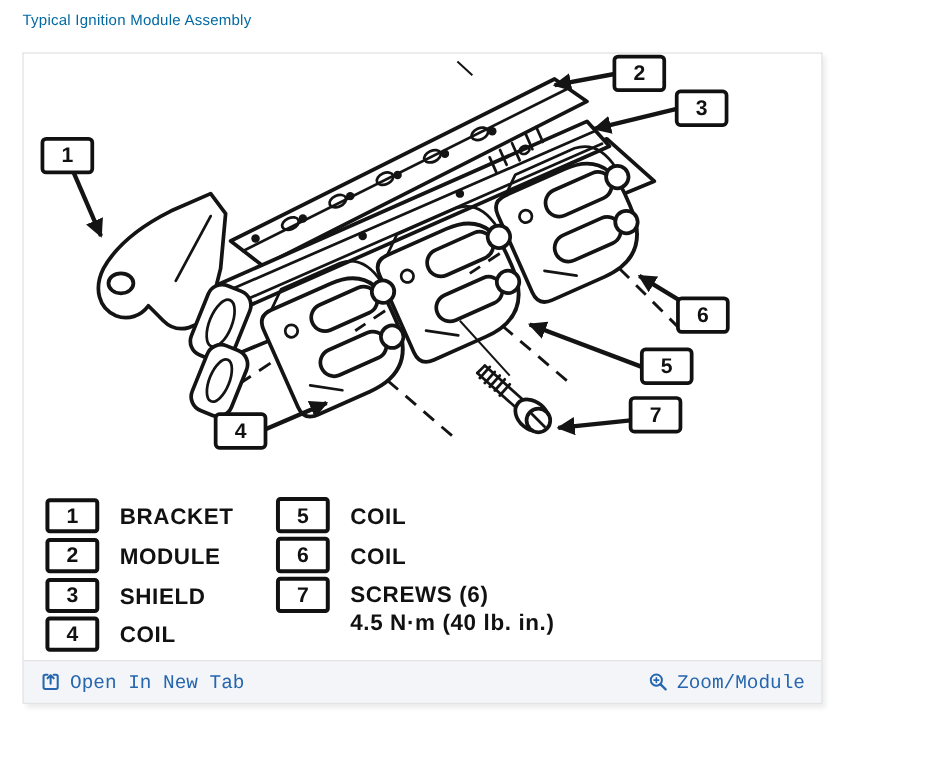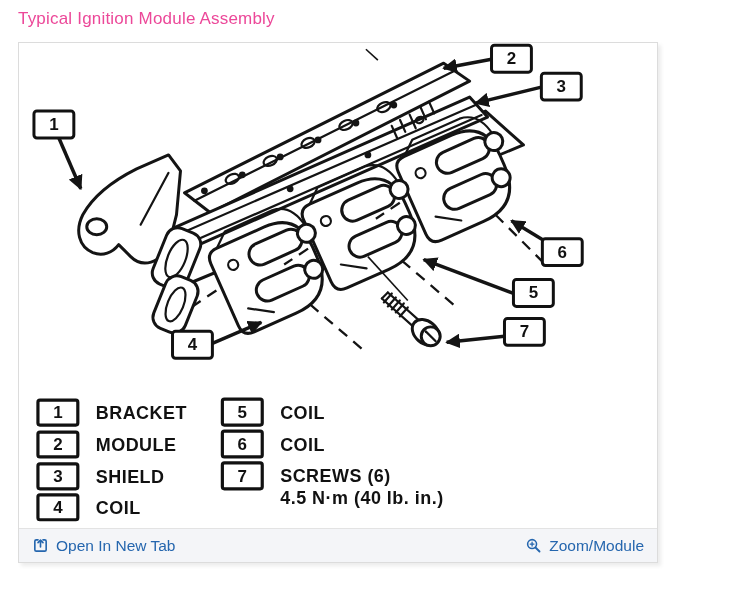--- a/index.html
+++ b/index.html
@@ -1,35 +1,36 @@
 <!DOCTYPE html>
 <html><head>
 <meta charset="utf-8">
 <style>
   html,body{margin:0;padding:0;background:#fff;}
   body{width:753px;height:607px;position:relative;font-family:"Liberation Sans",sans-serif;overflow:hidden;}
 
   .page-title{
     position:absolute;left:18px;top:9px;
-    font-size:17px;color:#ec4899;letter-spacing:.2px;
+    font-size:12px;color:#0369a1;letter-spacing:.2px;
   }
 
   .frame{
     position:absolute;left:18px;top:42px;width:640px;height:521px;
     background:#fff;border:1px solid #dcdcdc;box-sizing:border-box;
     box-shadow:3px 3px 4px rgba(0,0,0,.08);
   }
   .diagram-area{position:relative;width:638px;height:485px;background:#fff;}
   .diagram-area svg{display:block;}
 
   .viewer-footer{
     position:absolute;left:0;bottom:0;width:100%;height:34px;
     background:#f4f5f8;border-top:1px solid #e3e3e3;box-sizing:border-box;
     display:flex;align-items:center;justify-content:space-between;
     padding:0 13px;
+    font-family:Liberation Mono, monospace;
   }
   .footer-link{
     display:flex;align-items:center;gap:7px;
     color:#2566ae;font-size:15.5px;text-decoration:none;cursor:pointer;
   }
   .footer-link svg{flex:0 0 auto;}
 
   
   .o  {fill:none;stroke:#141414;stroke-width:3;stroke-linecap:round;stroke-linejoin:round;}
   .o2 {fill:none;stroke:#141414;stroke-width:2.2;stroke-linecap:round;stroke-linejoin:round;}

